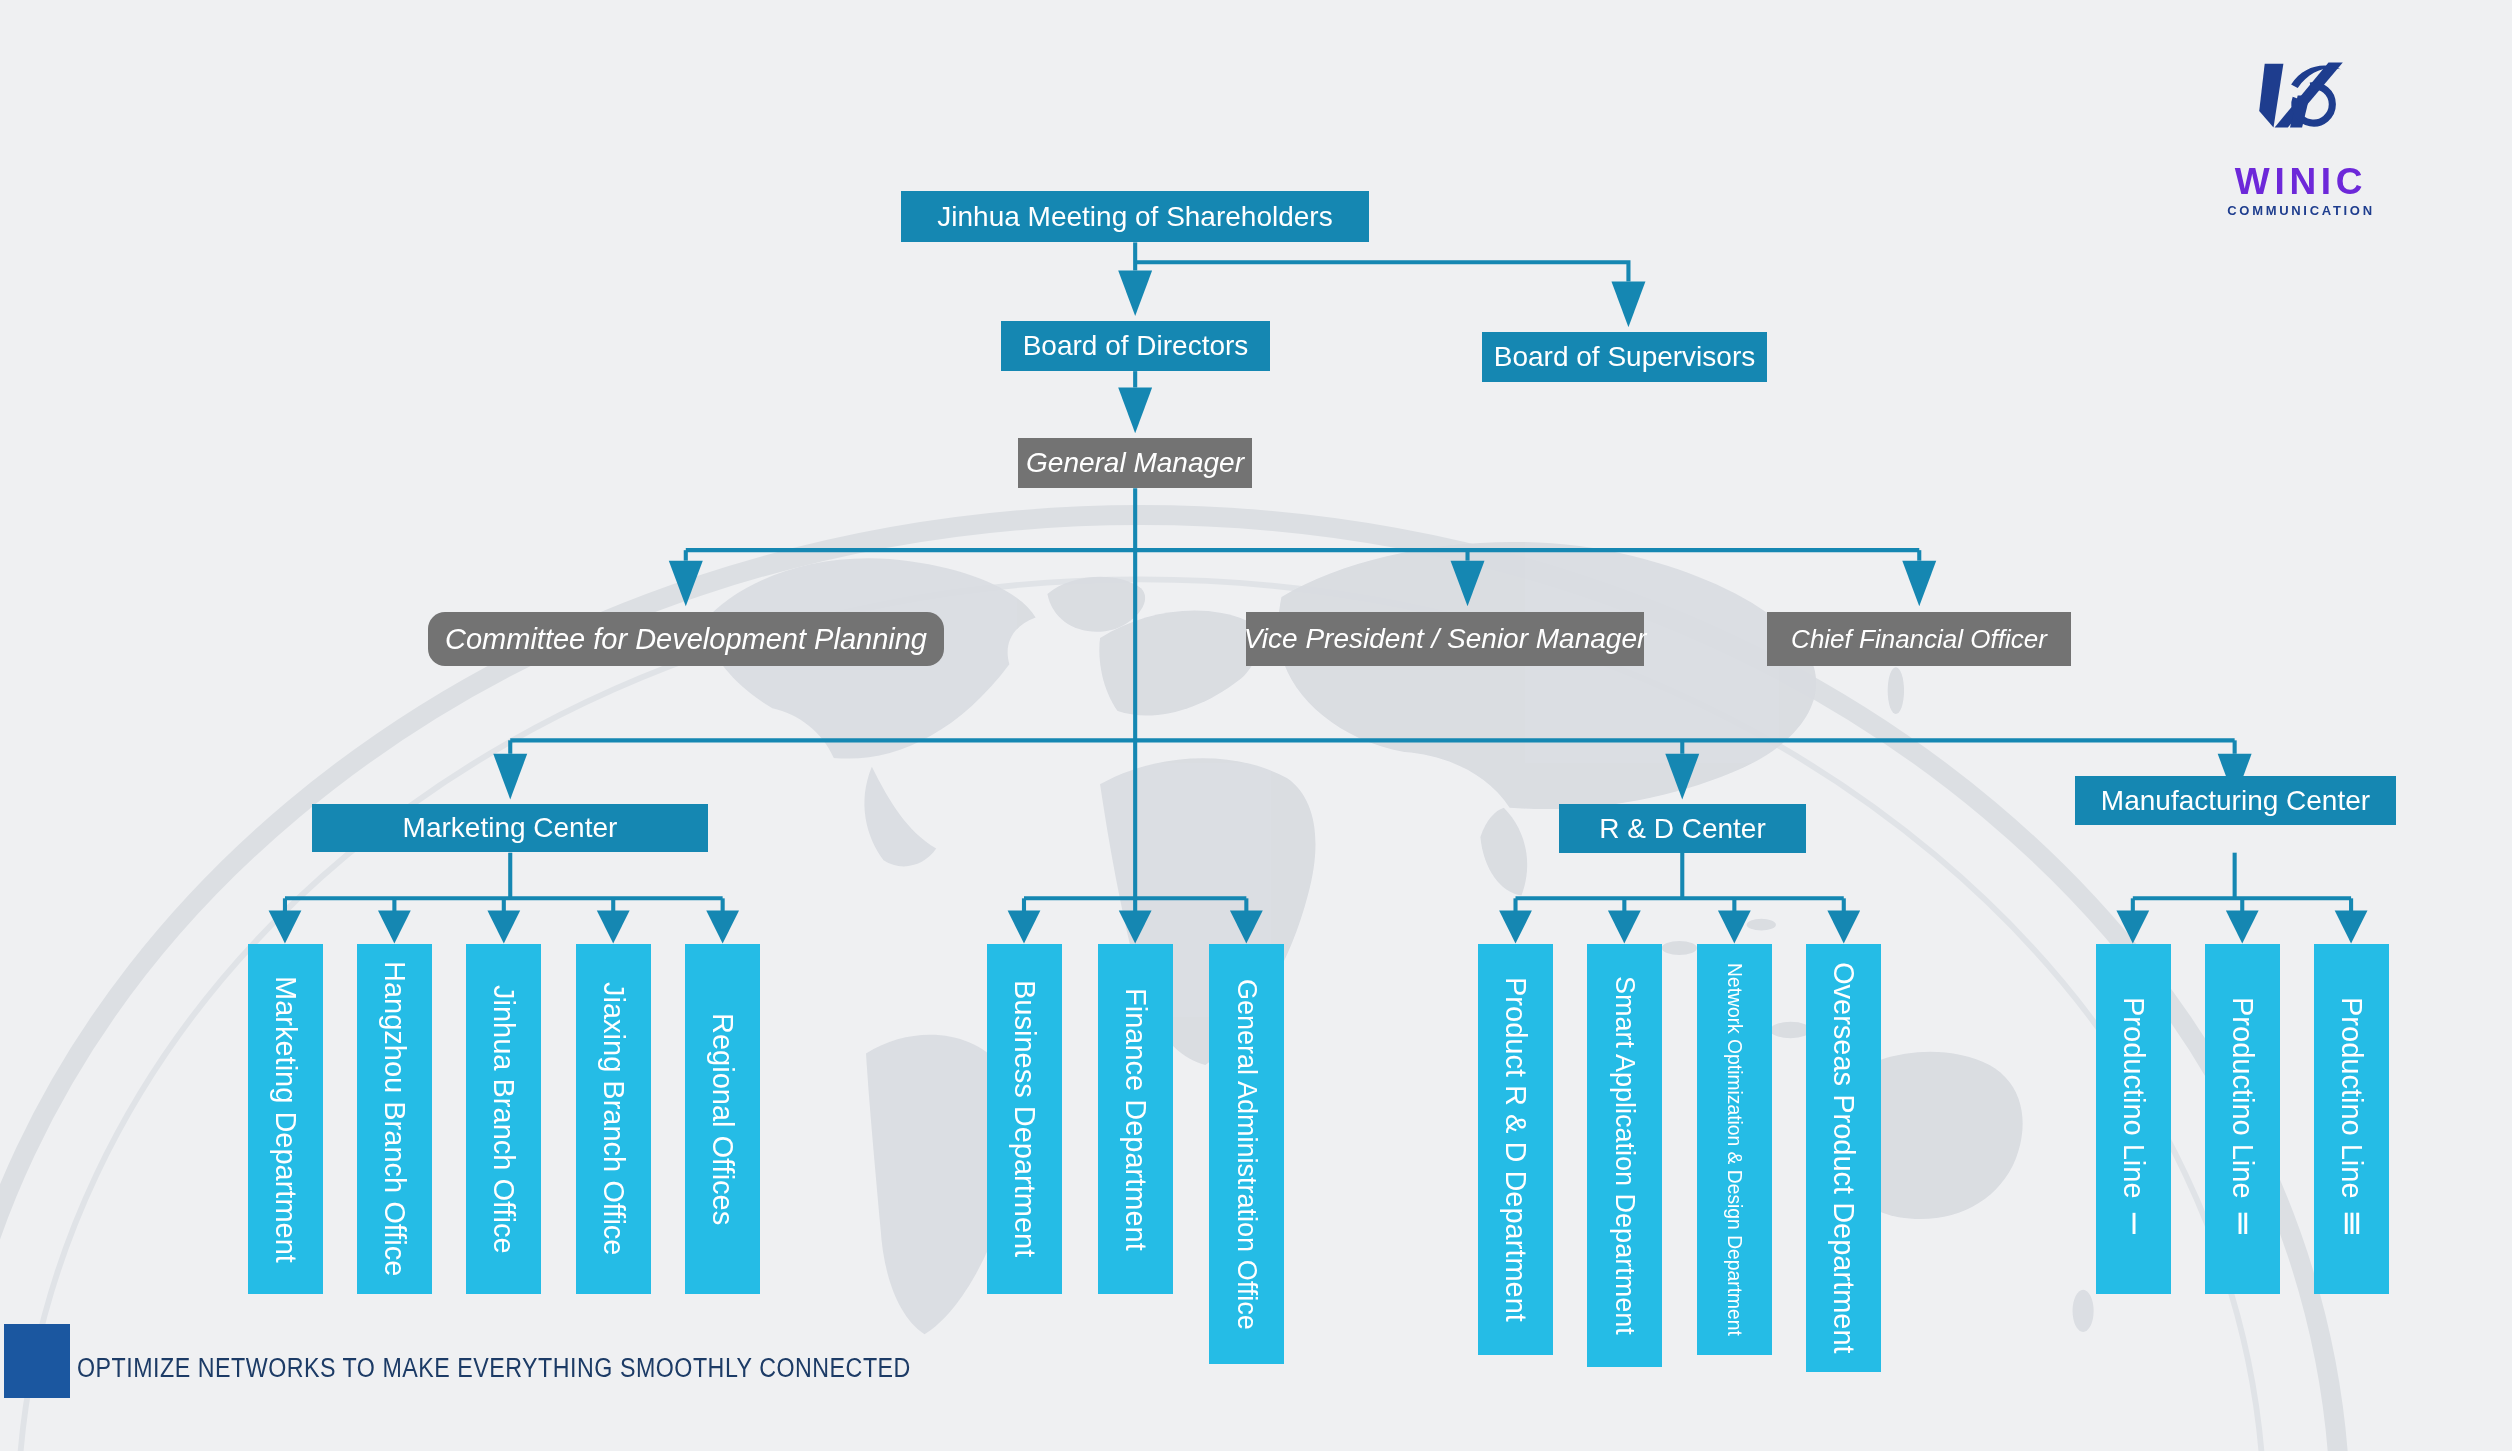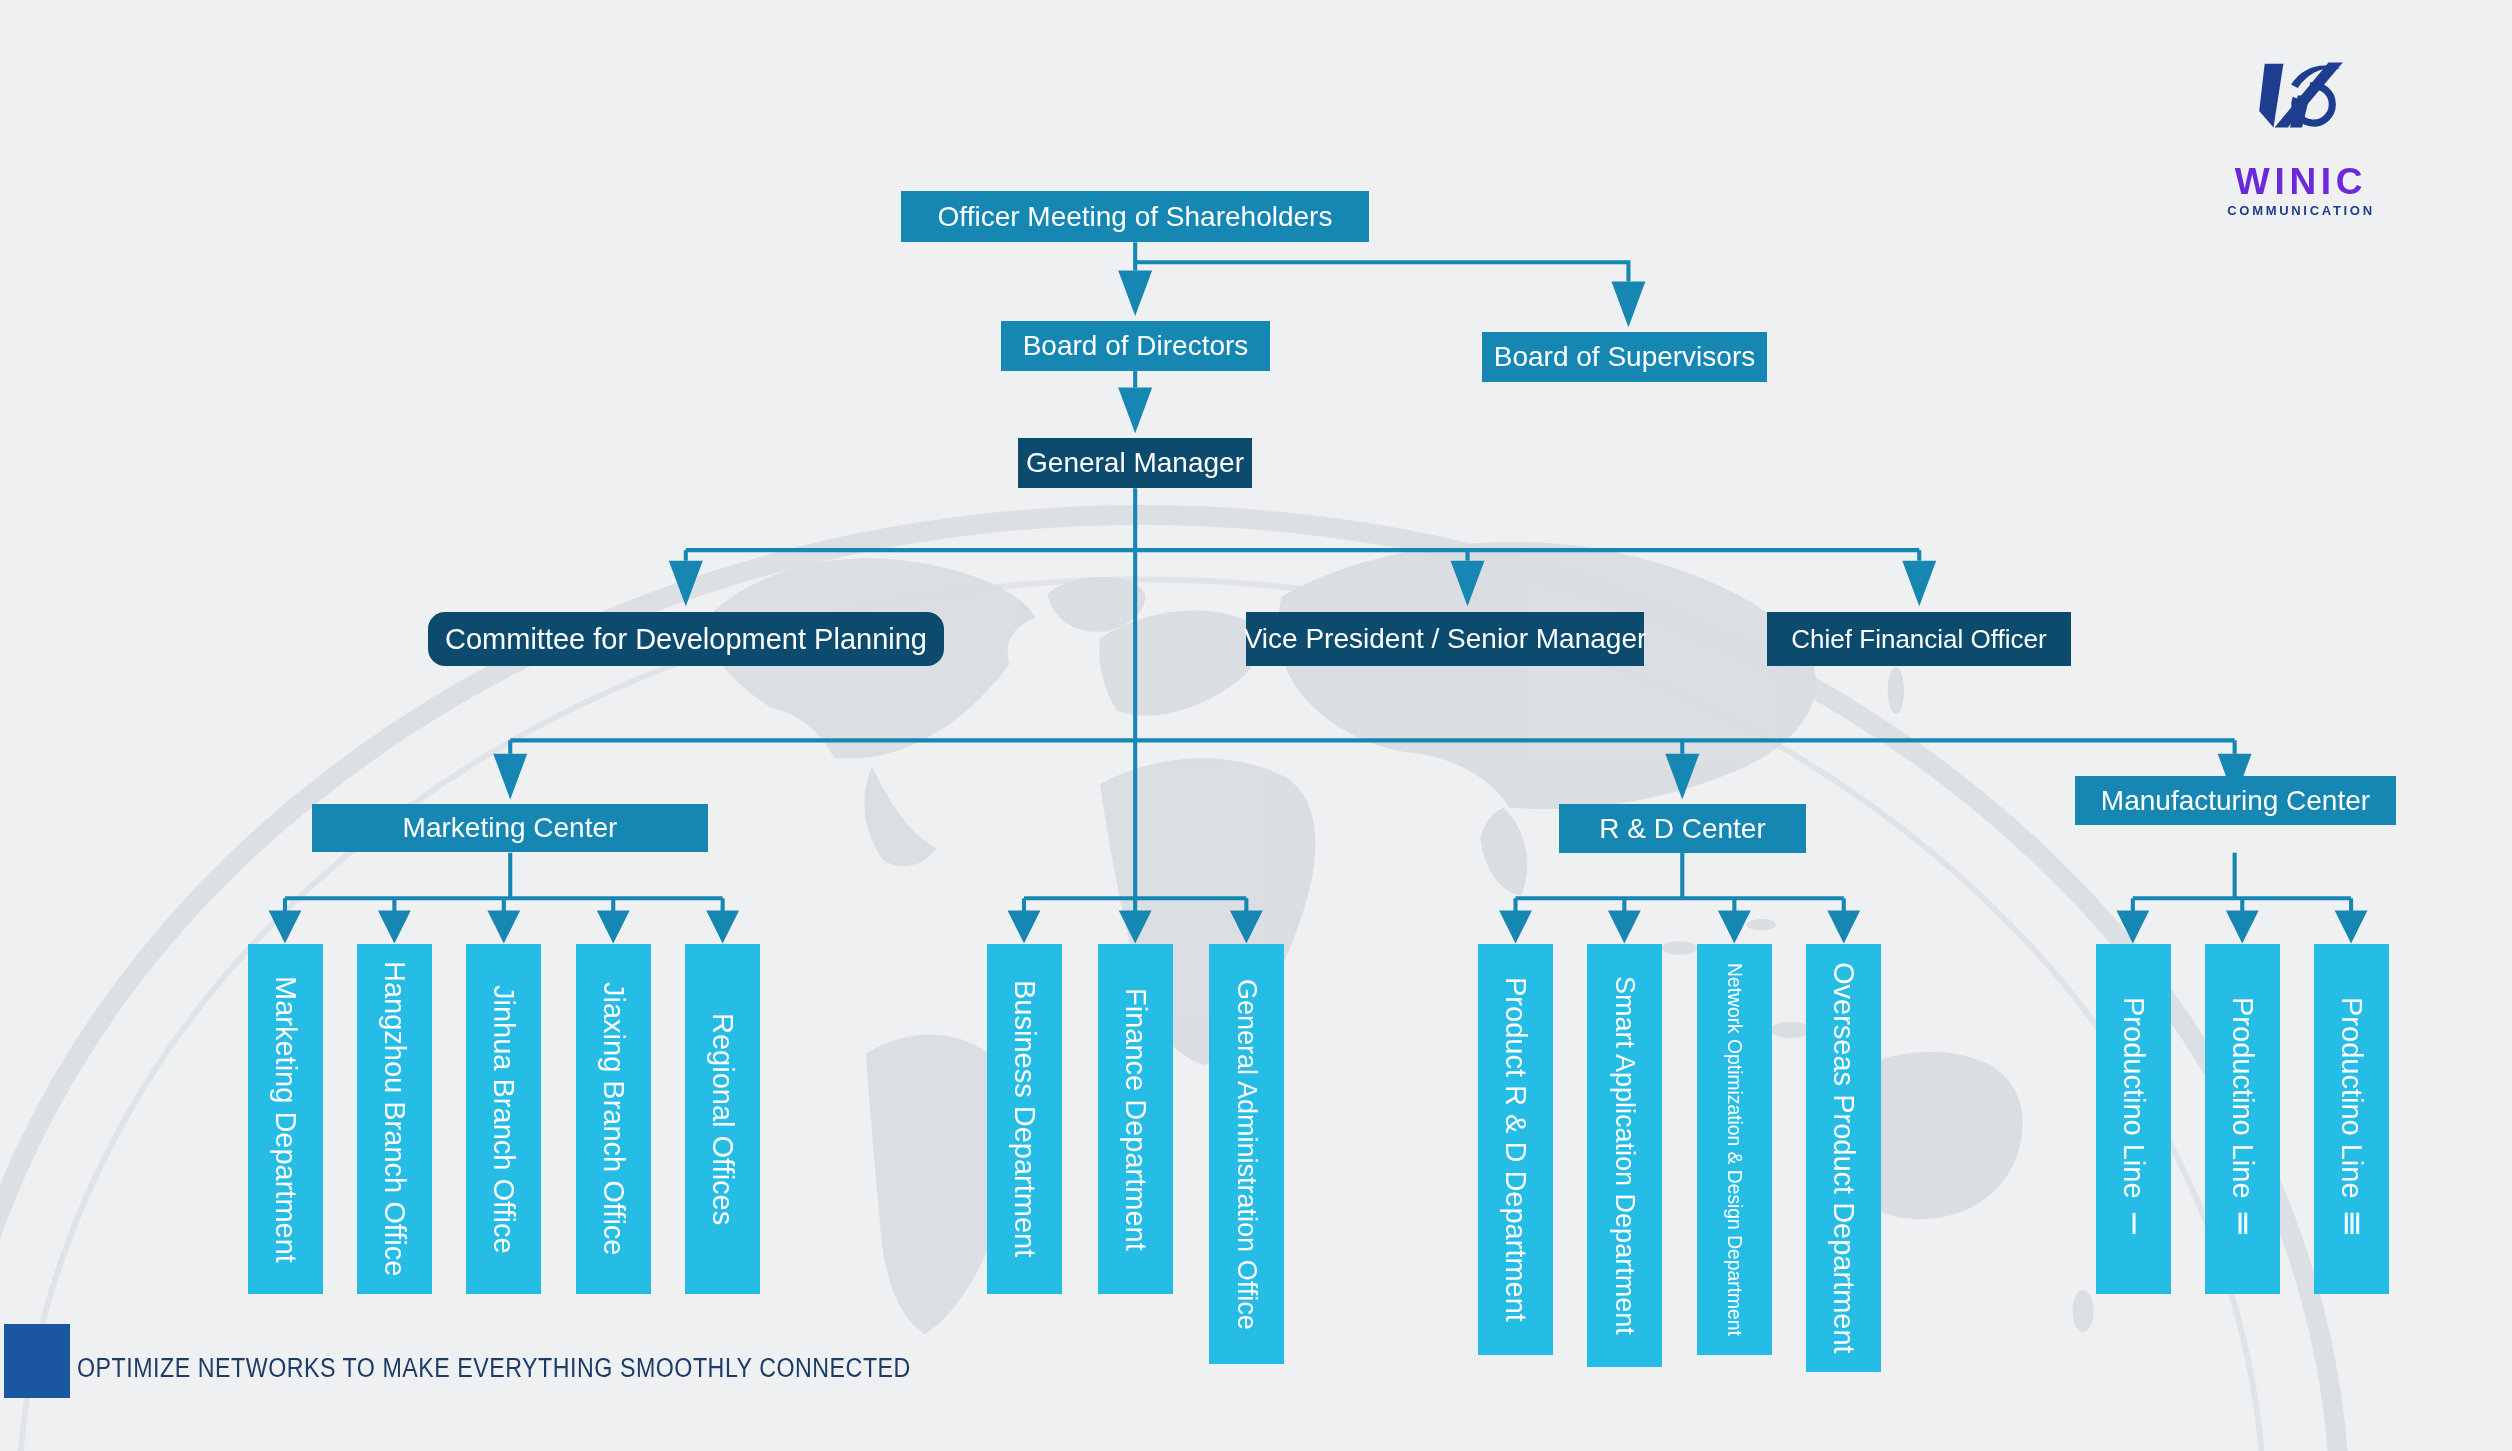--- a/index.html
+++ b/index.html
@@ -8,21 +8,21 @@
     position:relative;width:2512px;height:1452px;background:#eff0f2;
     overflow:hidden;font-family:"Liberation Sans",sans-serif;
   }
   .bg-layer,.conn-layer{position:absolute;left:0;top:0;width:2512px;height:1452px;}
   
   .hbox{
     position:absolute;display:flex;align-items:center;justify-content:center;
     color:#fff;white-space:nowrap;text-align:center;
   }
   .dark{background:#1587b2;}
-  .light{background:#0c4a6e;}
+  .light{background:#737373;font-style:italic;}
   .fs48{font-size:28px;}
   .fs46{font-size:29px;border-radius:17px;}
   .fs44{font-size:26px;}
   .vbox{
     position:absolute;top:944px;width:75px;background:#25bce6;
     display:flex;align-items:center;justify-content:center;
   }
   .vlabel{
     writing-mode:vertical-rl;text-orientation:mixed;
     color:#fff;font-size:29px;white-space:nowrap;line-height:1;
@@ -137,21 +137,21 @@
       <polygon points="2562,1556 2618,1556 2590,1612"></polygon>
       <polygon points="2748,1556 2804,1556 2776,1612"></polygon>
       <polygon points="2936,1556 2992,1556 2964,1612"></polygon>
       <polygon points="3123,1556 3179,1556 3151,1612"></polygon>
       <polygon points="3617,1556 3673,1556 3645,1612"></polygon>
       <polygon points="3804,1556 3860,1556 3832,1612"></polygon>
       <polygon points="3990,1556 4046,1556 4018,1612"></polygon>
     </g>
   </svg>
 
-  <div class="hbox dark fs48" style="left:901px;top:191px;width:468px;height:51px">Officer Meeting of Shareholders</div>
+  <div class="hbox dark fs48" style="left:901px;top:191px;width:468px;height:51px">Jinhua Meeting of Shareholders</div>
 
   <div class="hbox dark fs48" style="left:1001px;top:321px;width:269px;height:50px">Board of Directors</div>
   <div class="hbox dark fs48" style="left:1482px;top:332px;width:285px;height:50px">Board of Supervisors</div>
 
   <div class="hbox light fs48" style="left:1018px;top:438px;width:234px;height:50px">General Manager</div>
 
   <div class="hbox light fs46" style="left:428px;top:612px;width:516px;height:54px">Committee for Development Planning</div>
   <div class="hbox light fs48" style="left:1246px;top:612px;width:398px;height:54px">Vice President / Senior Manager</div>
   <div class="hbox light fs44" style="left:1767px;top:612px;width:304px;height:54px">Chief Financial Officer</div>
 

